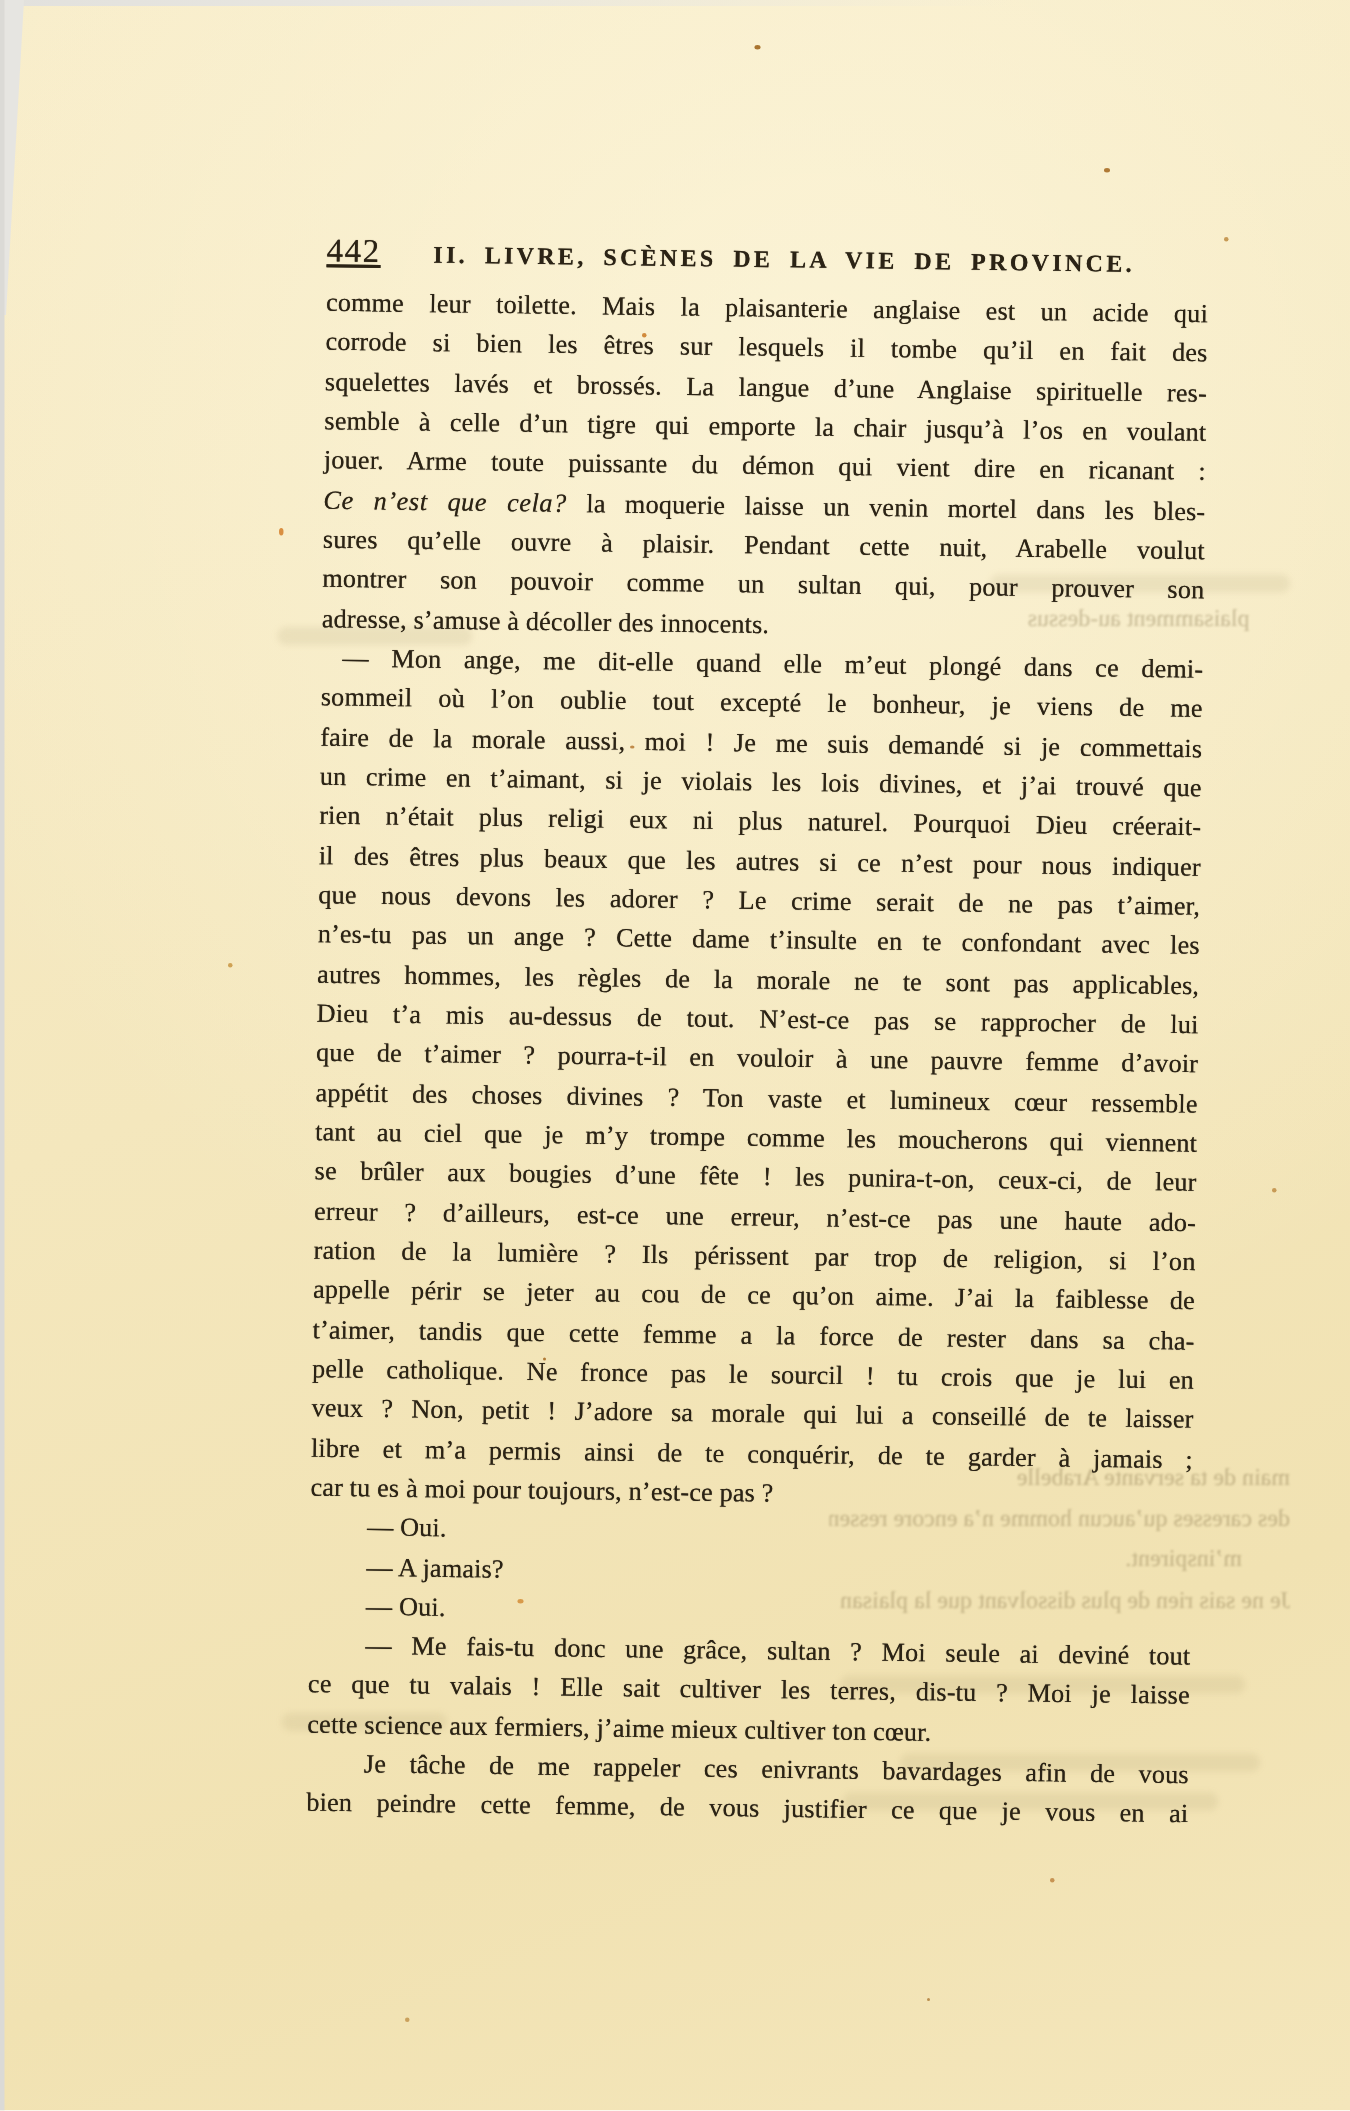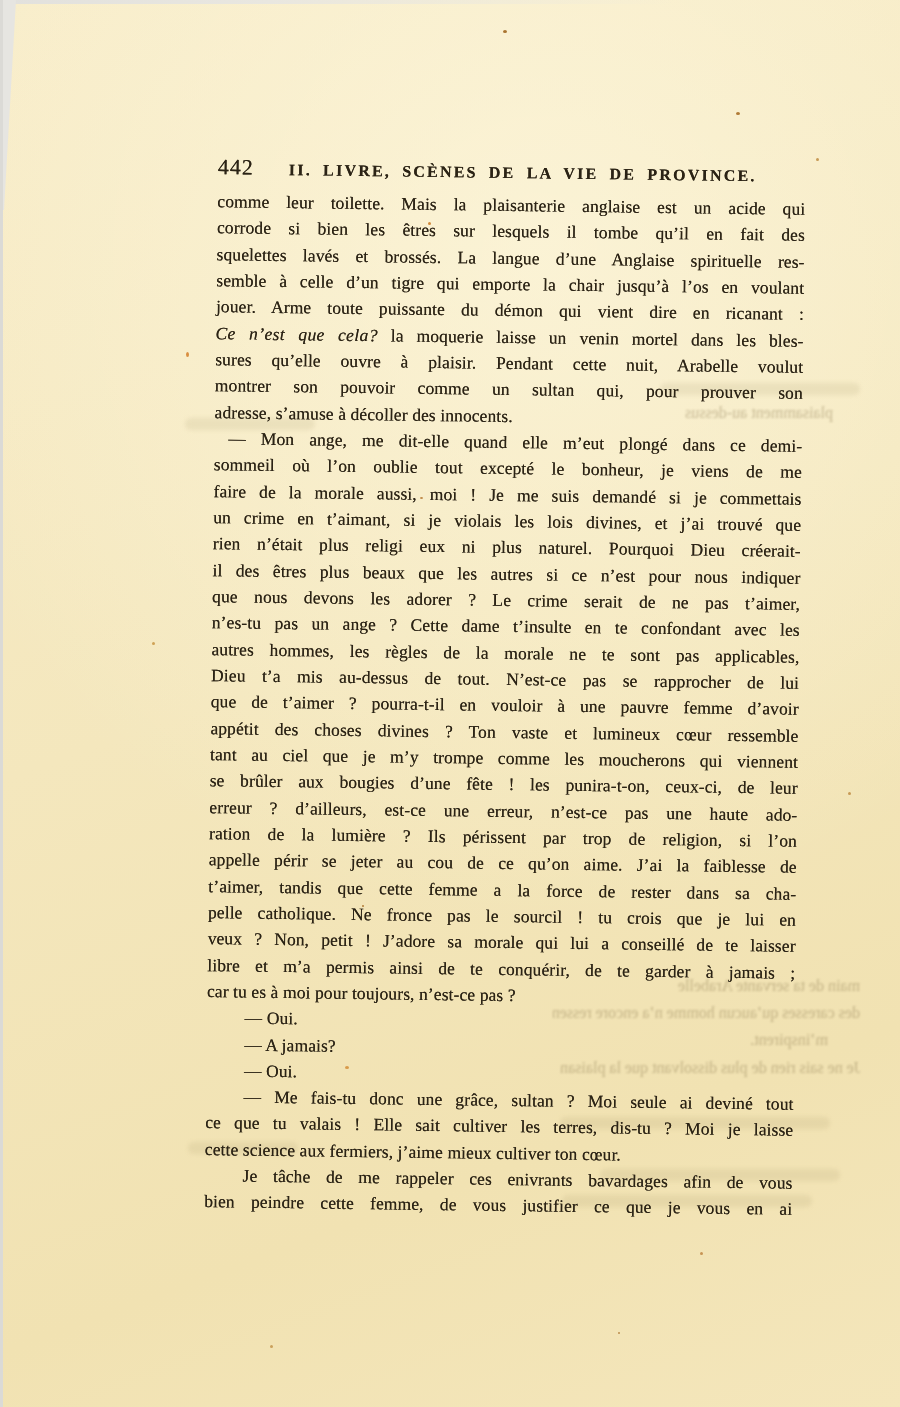--- a/index.html
+++ b/index.html
@@ -18,21 +18,21 @@
   .edge-left{position:absolute;left:0;top:0;width:3px;height:100%;background:#dbdad6;}
   .edge-wedge{position:absolute;left:0;top:0;width:16px;height:210px;background:#e6e5e1;
     clip-path:polygon(0 0,16px 0,4px 100%,0 100%);}
 
   
   .textwrap{position:absolute;left:211px;top:158px;width:588px;
     transform:rotate(0.75deg);transform-origin:50% 50%;
     color:#2b2315;text-shadow:0 0 .45px rgba(43,35,21,.85);}
 
   .hdr{display:flex;align-items:baseline;height:34px;}
-  .hdr .num{font-size:22px;letter-spacing:1px;}
+  .hdr .num{font-size:22px;letter-spacing:1px;text-decoration:underline;}
   .hdr .title{flex:1;text-align:center;font-size:16px;font-weight:700;
     letter-spacing:2.2px;word-spacing:5px;padding-right:14px;white-space:nowrap;}
 
   .ln{height:26.34px;line-height:26.34px;font-size:17.5px;letter-spacing:.1px;}
   .j{text-align:justify;text-align-last:justify;}
   .last{text-align-last:left;}
   .ind{padding-left:38px;}
   .ind-sm{padding-left:14px;}
   .it{font-style:italic;letter-spacing:.4px;}
 

